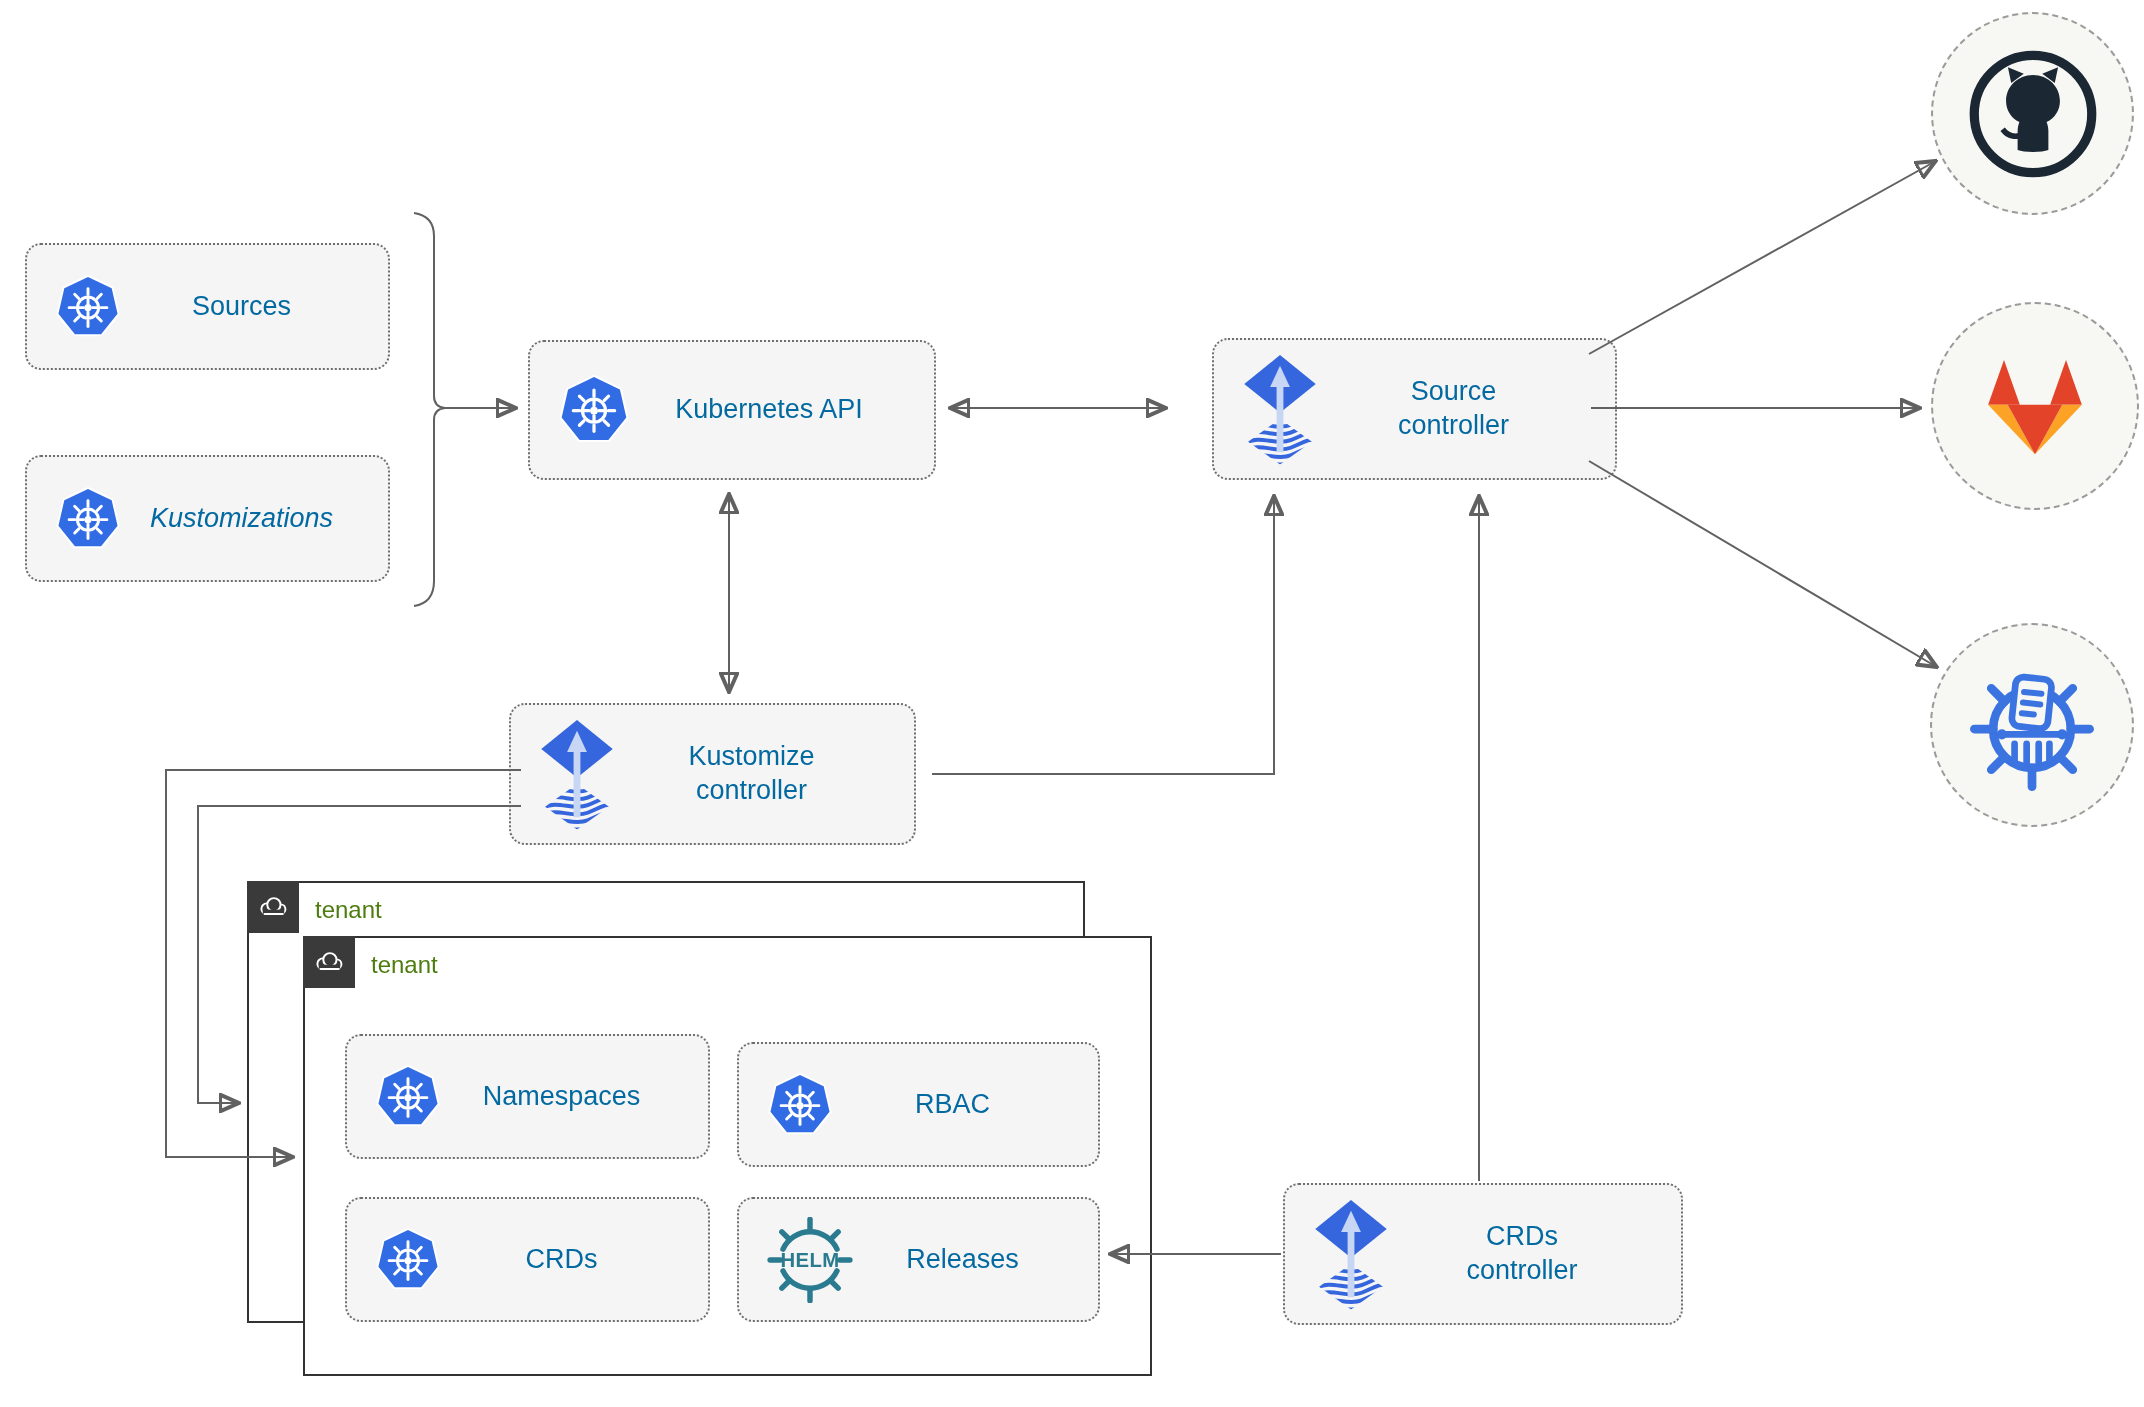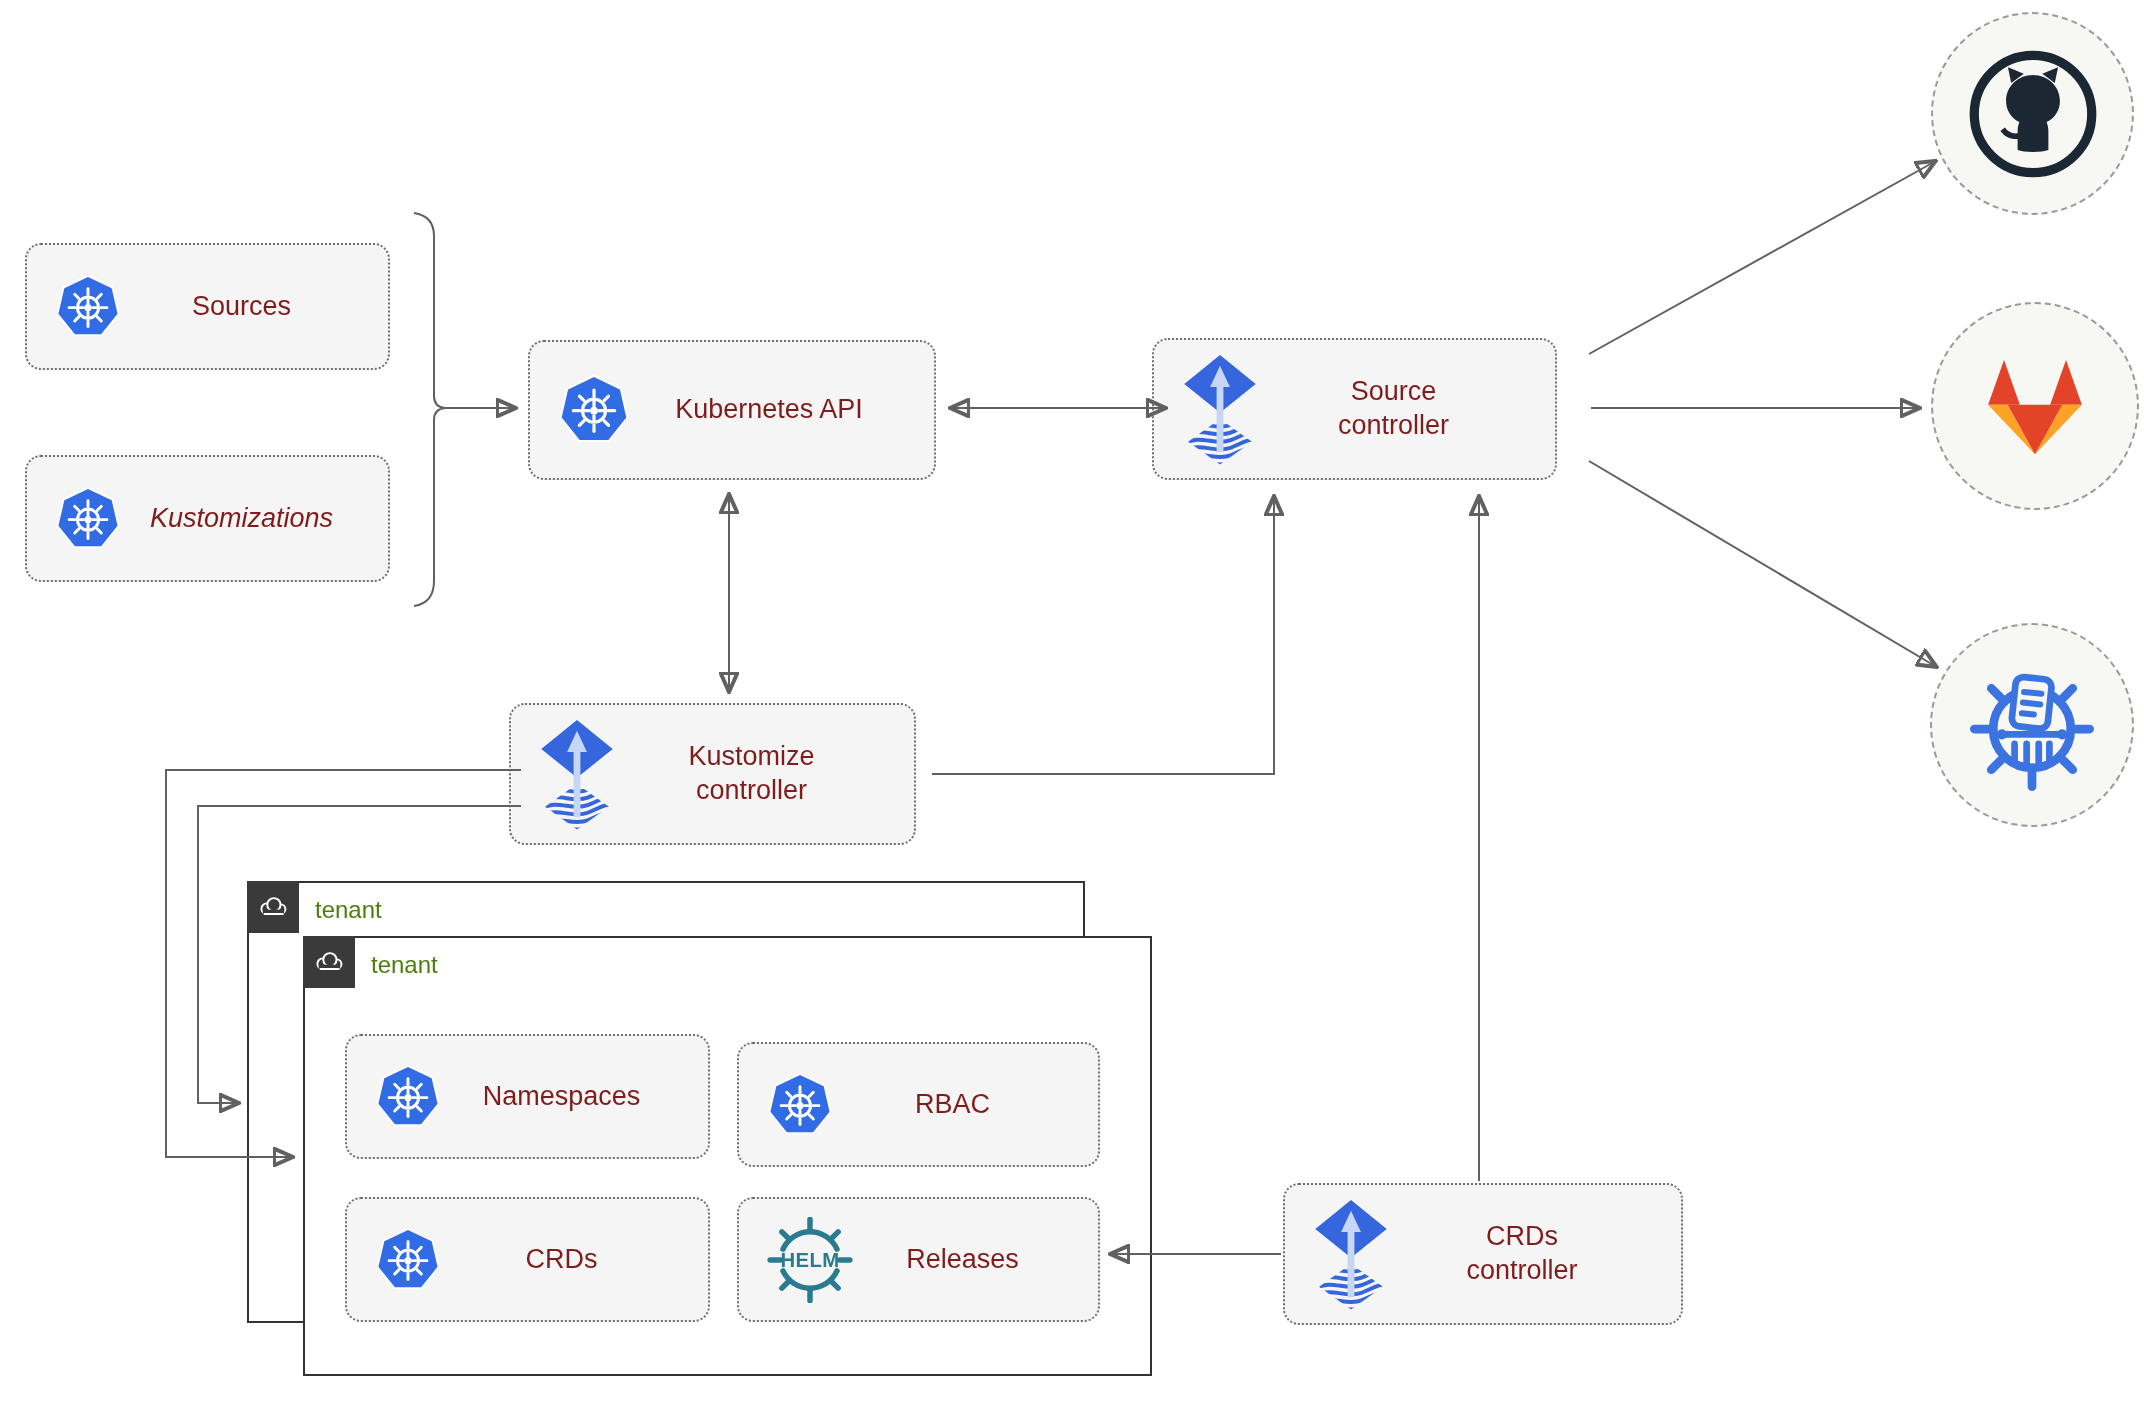--- a/index.html
+++ b/index.html
@@ -4,21 +4,21 @@
 <style>
   html,body{margin:0;padding:0;background:#ffffff;font-family:"Liberation Sans",sans-serif;}
   #canvas{position:relative;width:2144px;height:1407px;background:#ffffff;overflow:hidden;}
 
   .node{
     position:absolute;box-sizing:border-box;
     background:#f5f5f5;border:2px dotted #6e6e6e;border-radius:16px;
     display:flex;align-items:center;padding-left:28px;z-index:3;
   }
   .node .label{
-    flex:1;text-align:center;font-size:27px;color:#7f1d1d;line-height:1.25;
+    flex:1;text-align:center;font-size:27px;color:#0369a1;line-height:1.25;
     padding-right:26px;
   }
   .node .label .inner{display:inline-block;}
   .node .label.narrow .inner{max-width:180px;}
 
   .tenant{position:absolute;box-sizing:border-box;background:#ffffff;border:2.5px solid #333333;}
   .tenant-back{z-index:1;}
   .tenant-front{z-index:2;}
   .tab{
     position:absolute;left:-2.5px;top:-2.5px;width:52px;height:52px;background:#3a3a3a;
@@ -226,21 +226,21 @@
     <div class="label"><span class="inner">Kustomizations</span></div>
   </div>
 
   <div class="node" style="left:528px;top:340px;width:408px;height:140px;justify-content:space-between;">
     <svg class="icon" width="72" height="70" viewBox="0 0 100 100">
         <use href="#ic-k8s"></use>
       </svg>
     <div class="label"><span class="inner">Kubernetes API</span></div>
   </div>
 
-  <div class="node" style="left:1152px;top:338px;width:405px;height:142px;">
+  <div class="node" style="left:1212px;top:338px;width:405px;height:142px;">
     <svg class="icon" width="76" height="114" viewBox="0 0 100 150">
         <use href="#ic-flux"></use>
       </svg>
     <div class="label narrow"><span class="inner">Source controller</span></div>
   </div>
 
   <div class="node" style="left:509px;top:703px;width:407px;height:142px;justify-content:center;">
     <svg class="icon" width="76" height="114" viewBox="0 0 100 150">
         <use href="#ic-flux"></use>
       </svg>

